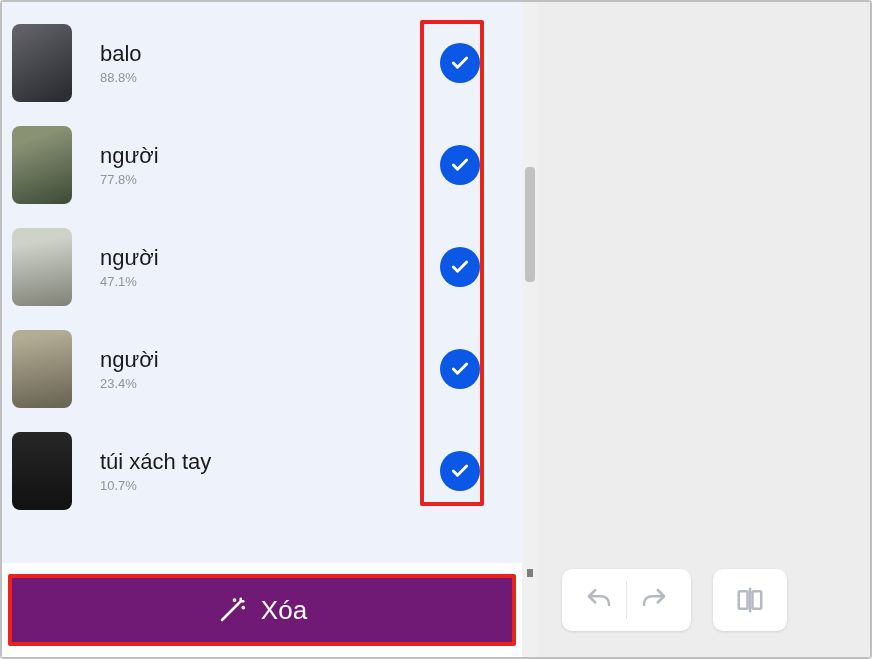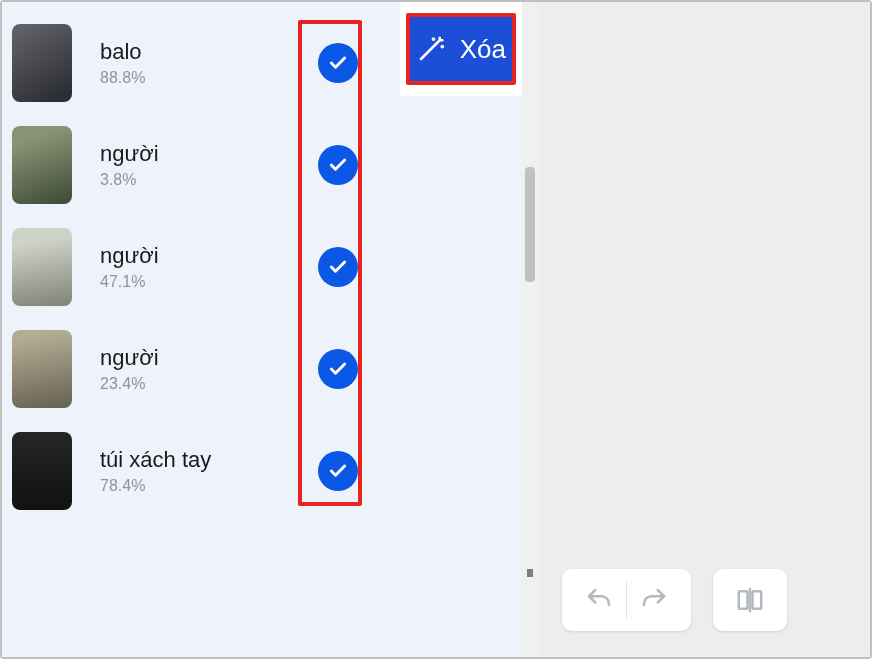--- a/index.html
+++ b/index.html
@@ -17,21 +17,21 @@
     height: 659px;
     border: 2px solid #bfbfbf;
     border-radius: 4px;
   }
   .left {
     width: 520px;
     height: 100%;
     background: #eef2fb;
     position: relative;
     display: flex;
-    flex-direction: row;
+    flex-direction: column;
   }
   .list {
     flex: 1;
     overflow: hidden;
     padding: 10px 42px 0 10px;
     position: relative;
   }
   .row {
     display: flex;
     align-items: center;
@@ -52,21 +52,21 @@
   .thumb.t2 { background: linear-gradient(170deg,#cfd2c8 20%,#808278 100%); }
   .thumb.t3 { background: linear-gradient(170deg,#b4ad96 10%,#6a6654 95%); }
   .thumb.t4 { background: linear-gradient(180deg,#262626 0%,#111 100%); }
   .labels {
     flex: 1;
     display: flex;
     flex-direction: column;
     line-height: 1.35;
   }
   .lbl-name { font-size: 22px; color: #1a1a1a; }
-  .lbl-conf { font-size: 16px; color: #8d93a1; }
+  .lbl-conf { font-size: 13px; color: #8d93a1; }
   .check {
     width: 40px;
     height: 40px;
     border-radius: 50%;
     background: #0b57e6;
     display: flex;
     align-items: center;
     justify-content: center;
     color: #fff;
     flex-shrink: 0;
@@ -115,21 +115,21 @@
   }
   .del-wrap{
     flex:1;
     border:4px solid #e6231e;
     border-radius:2px;
     padding:0;
   }
   .delete-btn{
     width:100%;
     height:64px;
-    background:#1d4ed8;
+    background:#701a75;
     color:#fff;
     border:none;
     display:flex;
     align-items:center;
     justify-content:center;
     gap:14px;
     font-size:26px;
     font-weight:500;
     cursor:pointer;
   }
@@ -190,21 +190,21 @@
                 <polyline points="4 12 9 17 20 6"></polyline>
               </svg>
           </span>
         </div>
       </div>
 
       <div class="row">
         <div class="thumb t1"></div>
         <div class="labels">
           <span class="lbl-name">người</span>
-          <span class="lbl-conf">3.8%</span>
+          <span class="lbl-conf">77.8%</span>
         </div>
         <div class="check">
           <span>
             <svg viewBox="0 0 24 24" fill="none" stroke="currentColor" stroke-width="3.5" stroke-linecap="round" stroke-linejoin="round">
                 <polyline points="4 12 9 17 20 6"></polyline>
               </svg>
           </span>
         </div>
       </div>
 
@@ -235,21 +235,21 @@
                 <polyline points="4 12 9 17 20 6"></polyline>
               </svg>
           </span>
         </div>
       </div>
 
       <div class="row">
         <div class="thumb t4"></div>
         <div class="labels">
           <span class="lbl-name">túi xách tay</span>
-          <span class="lbl-conf">78.4%</span>
+          <span class="lbl-conf">10.7%</span>
         </div>
         <div class="check">
           <span>
             <svg viewBox="0 0 24 24" fill="none" stroke="currentColor" stroke-width="3.5" stroke-linecap="round" stroke-linejoin="round">
                 <polyline points="4 12 9 17 20 6"></polyline>
               </svg>
           </span>
         </div>
       </div>
 

